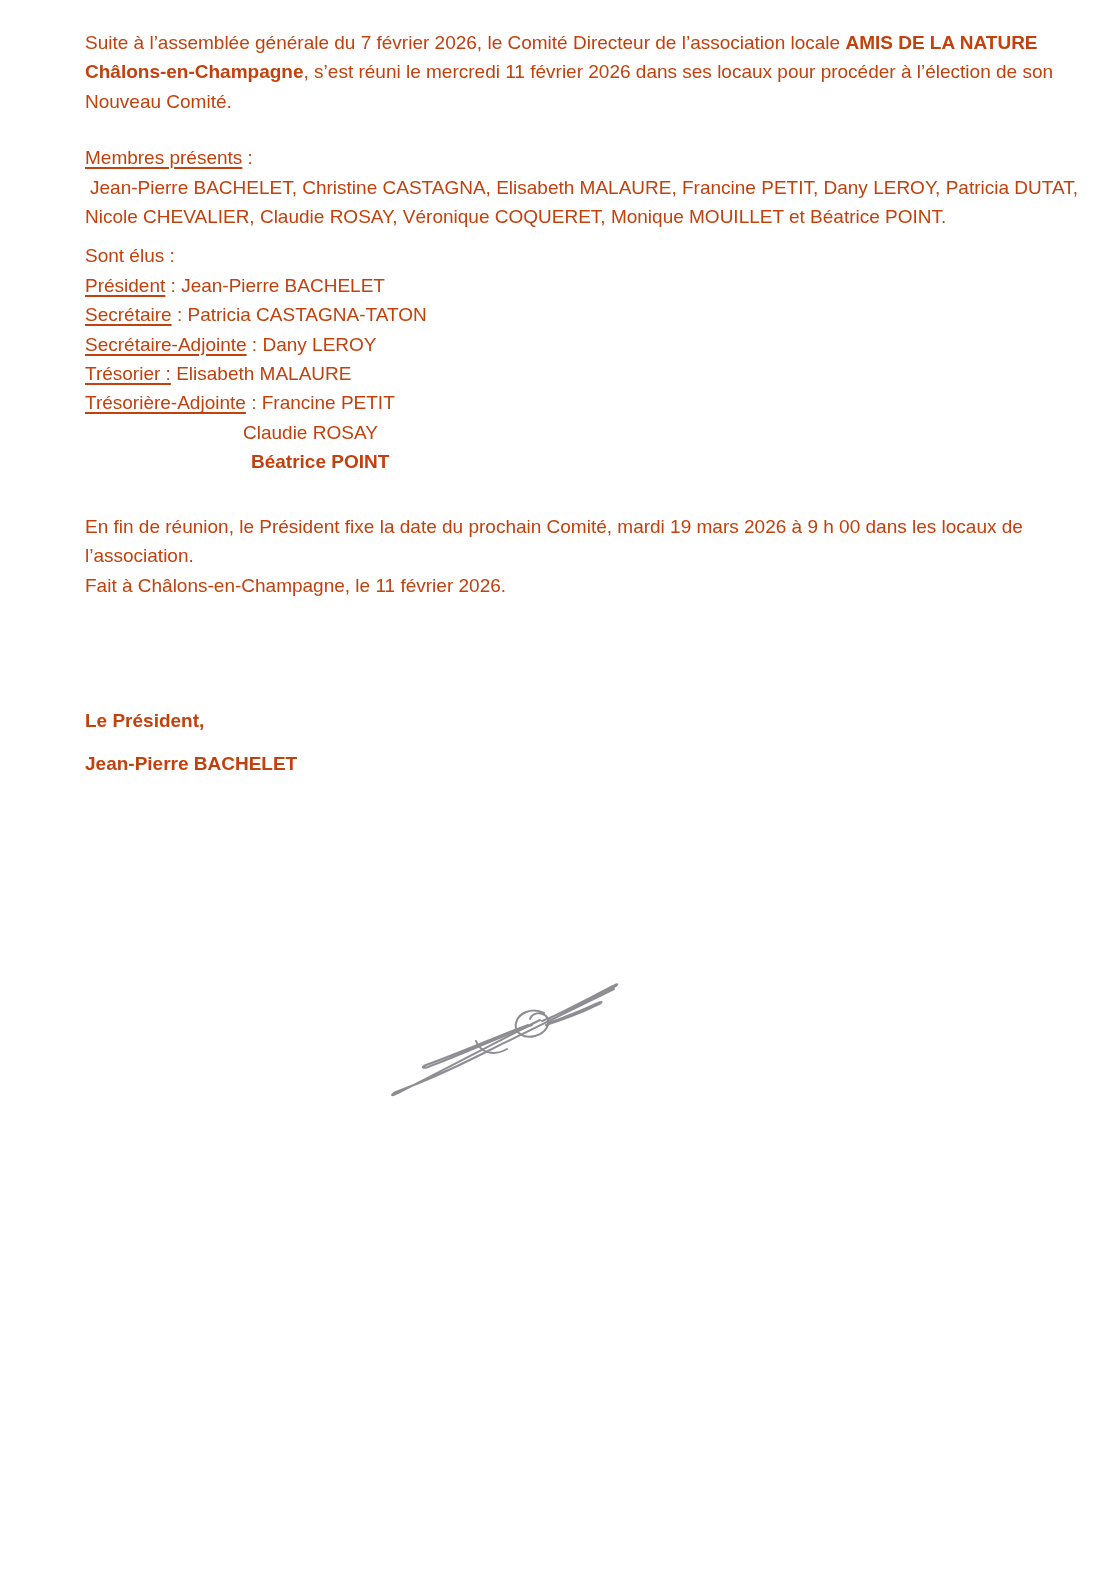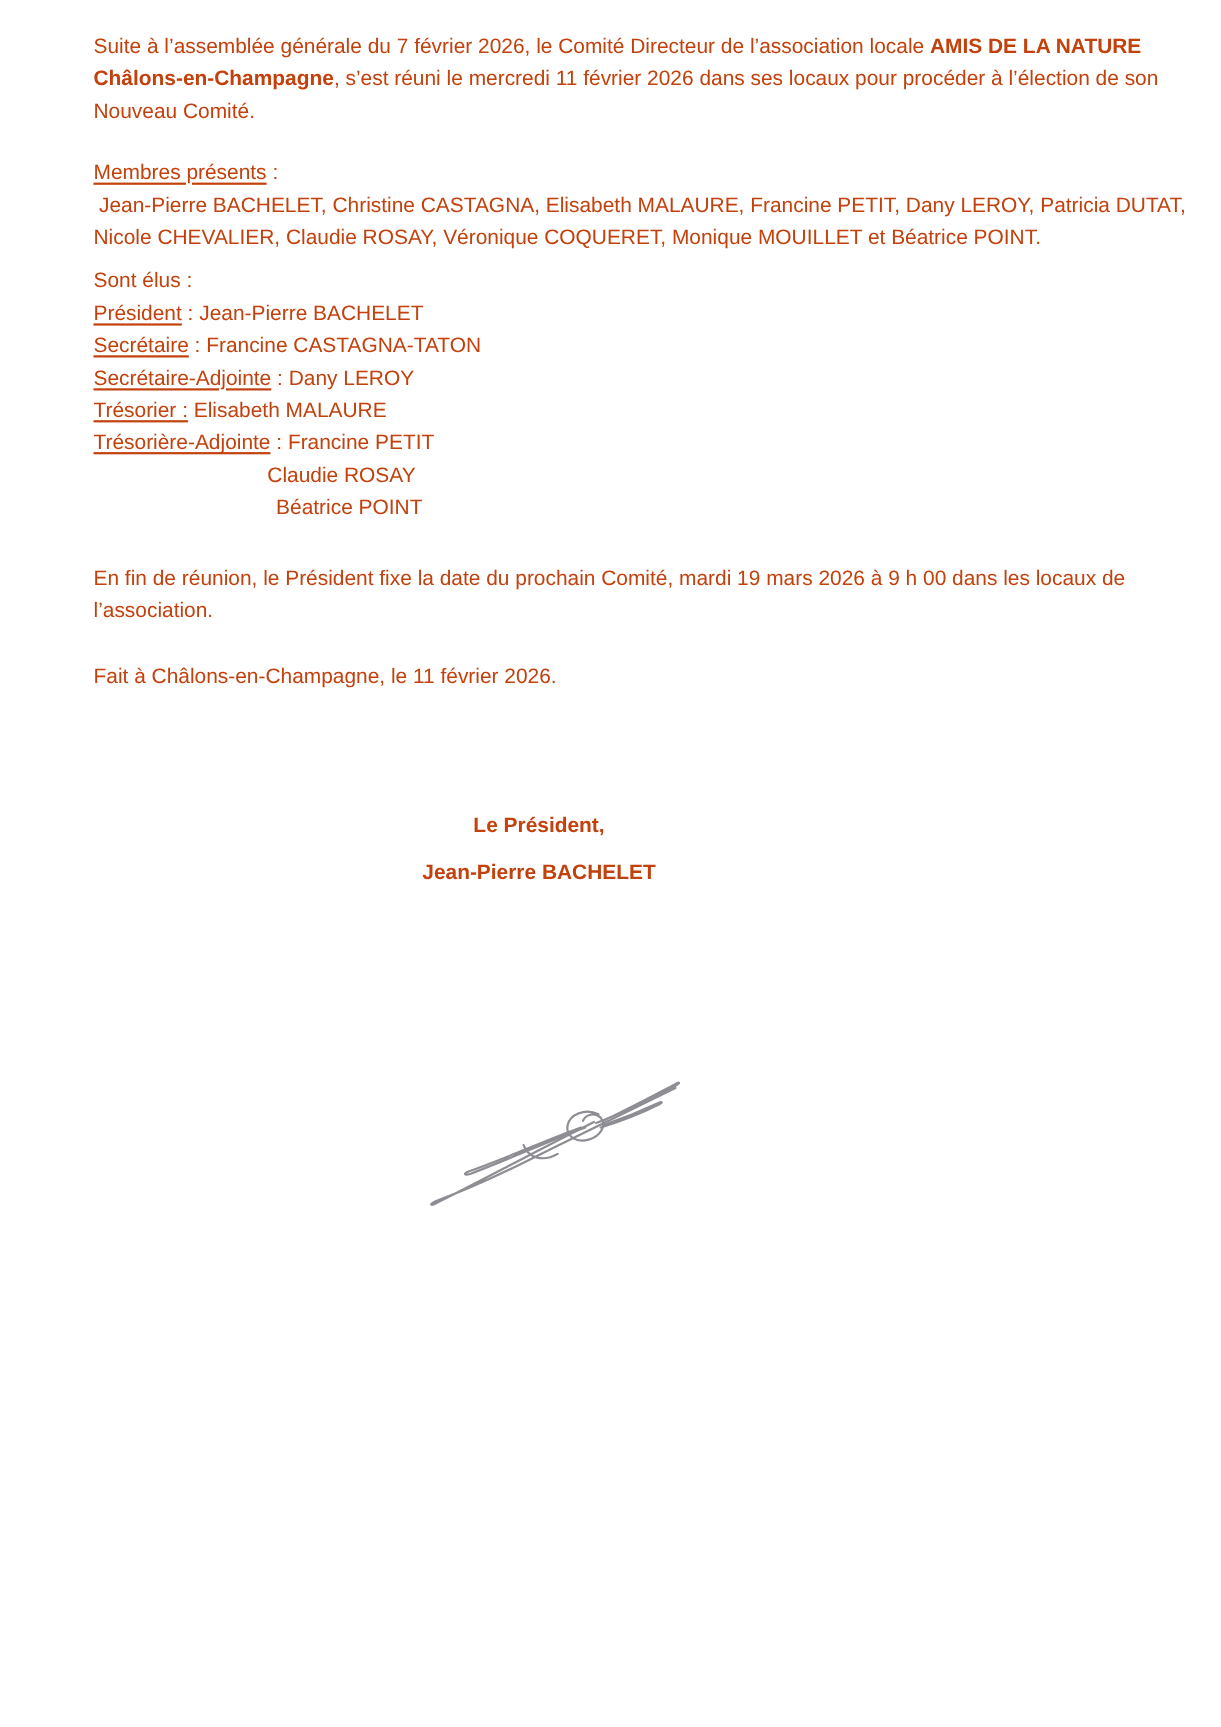--- a/index.html
+++ b/index.html
@@ -25,27 +25,27 @@
     text-decoration: underline;
     text-underline-offset: 3px;
     text-decoration-thickness: 1.5px;
   }
   .bold { font-weight: bold; }
   .membres-label { margin-top: 27px; }
   .membres-names { text-indent: 5px; }
   .sont-elus { margin-top: 10px; }
   .elected-list { }
   .additional-name { padding-left: 158px; }
-  .additional-name:last-child { padding-left: 166px; }
+  .additional-name:last-child { padding-left: 166px; font-weight: bold; }
   .closing { margin-top: 35px; }
-  .place-date { margin-top: 30px; }
+  .place-date { }
   .sig-block {
     margin-top: 106px;
     width: 810px;
-    text-align: center;
+    text-align: left;
     font-weight: bold;
   }
   .sig-name { margin-top: 14px; }
   .signature-svg {
     position: absolute;
     left: 360px;
     top: 975px;
     width: 320px;
     height: 130px;
   }
@@ -68,21 +68,21 @@
     <p class="membres-label"><span class="u">Membres présents</span><span> :</span></p>
 
     <p class="membres-names">Jean-Pierre BACHELET, Christine CASTAGNA, Elisabeth MALAURE, Francine PETIT, Dany LEROY, Patricia DUTAT, Nicole CHEVALIER, Claudie ROSAY, Véronique COQUERET, Monique MOUILLET et Béatrice POINT.</p>
 
     <p class="sont-elus">Sont élus :</p>
 
     <div class="elected-list">
 
         <div class="elected-row"><span class="u">Président</span><span> : </span><span>Jean-Pierre BACHELET</span></div>
 
-        <div class="elected-row"><span class="u">Secrétaire</span><span> : </span><span>Francine CASTAGNA-TATON</span></div>
+        <div class="elected-row"><span class="u">Secrétaire</span><span> : </span><span>Patricia CASTAGNA-TATON</span></div>
 
         <div class="elected-row"><span class="u">Secrétaire-Adjointe</span><span> : </span><span>Dany LEROY</span></div>
 
         <div class="elected-row"><span class="u">Trésorier :</span><span> </span><span>Elisabeth MALAURE</span></div>
 
         <div class="elected-row"><span class="u">Trésorière-Adjointe</span><span> : </span><span>Francine PETIT</span></div>
 
       </div>
 
     <div class="additional-list">

